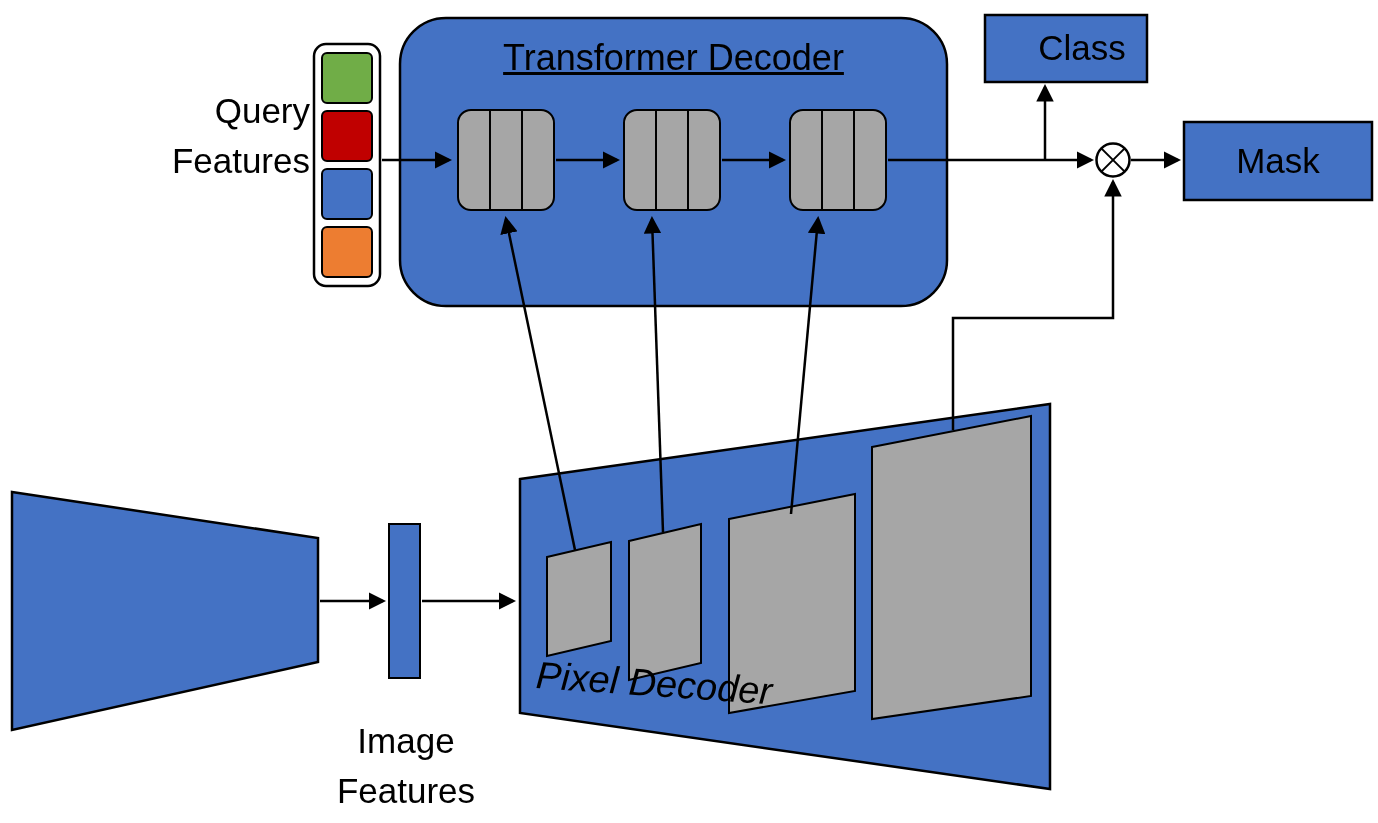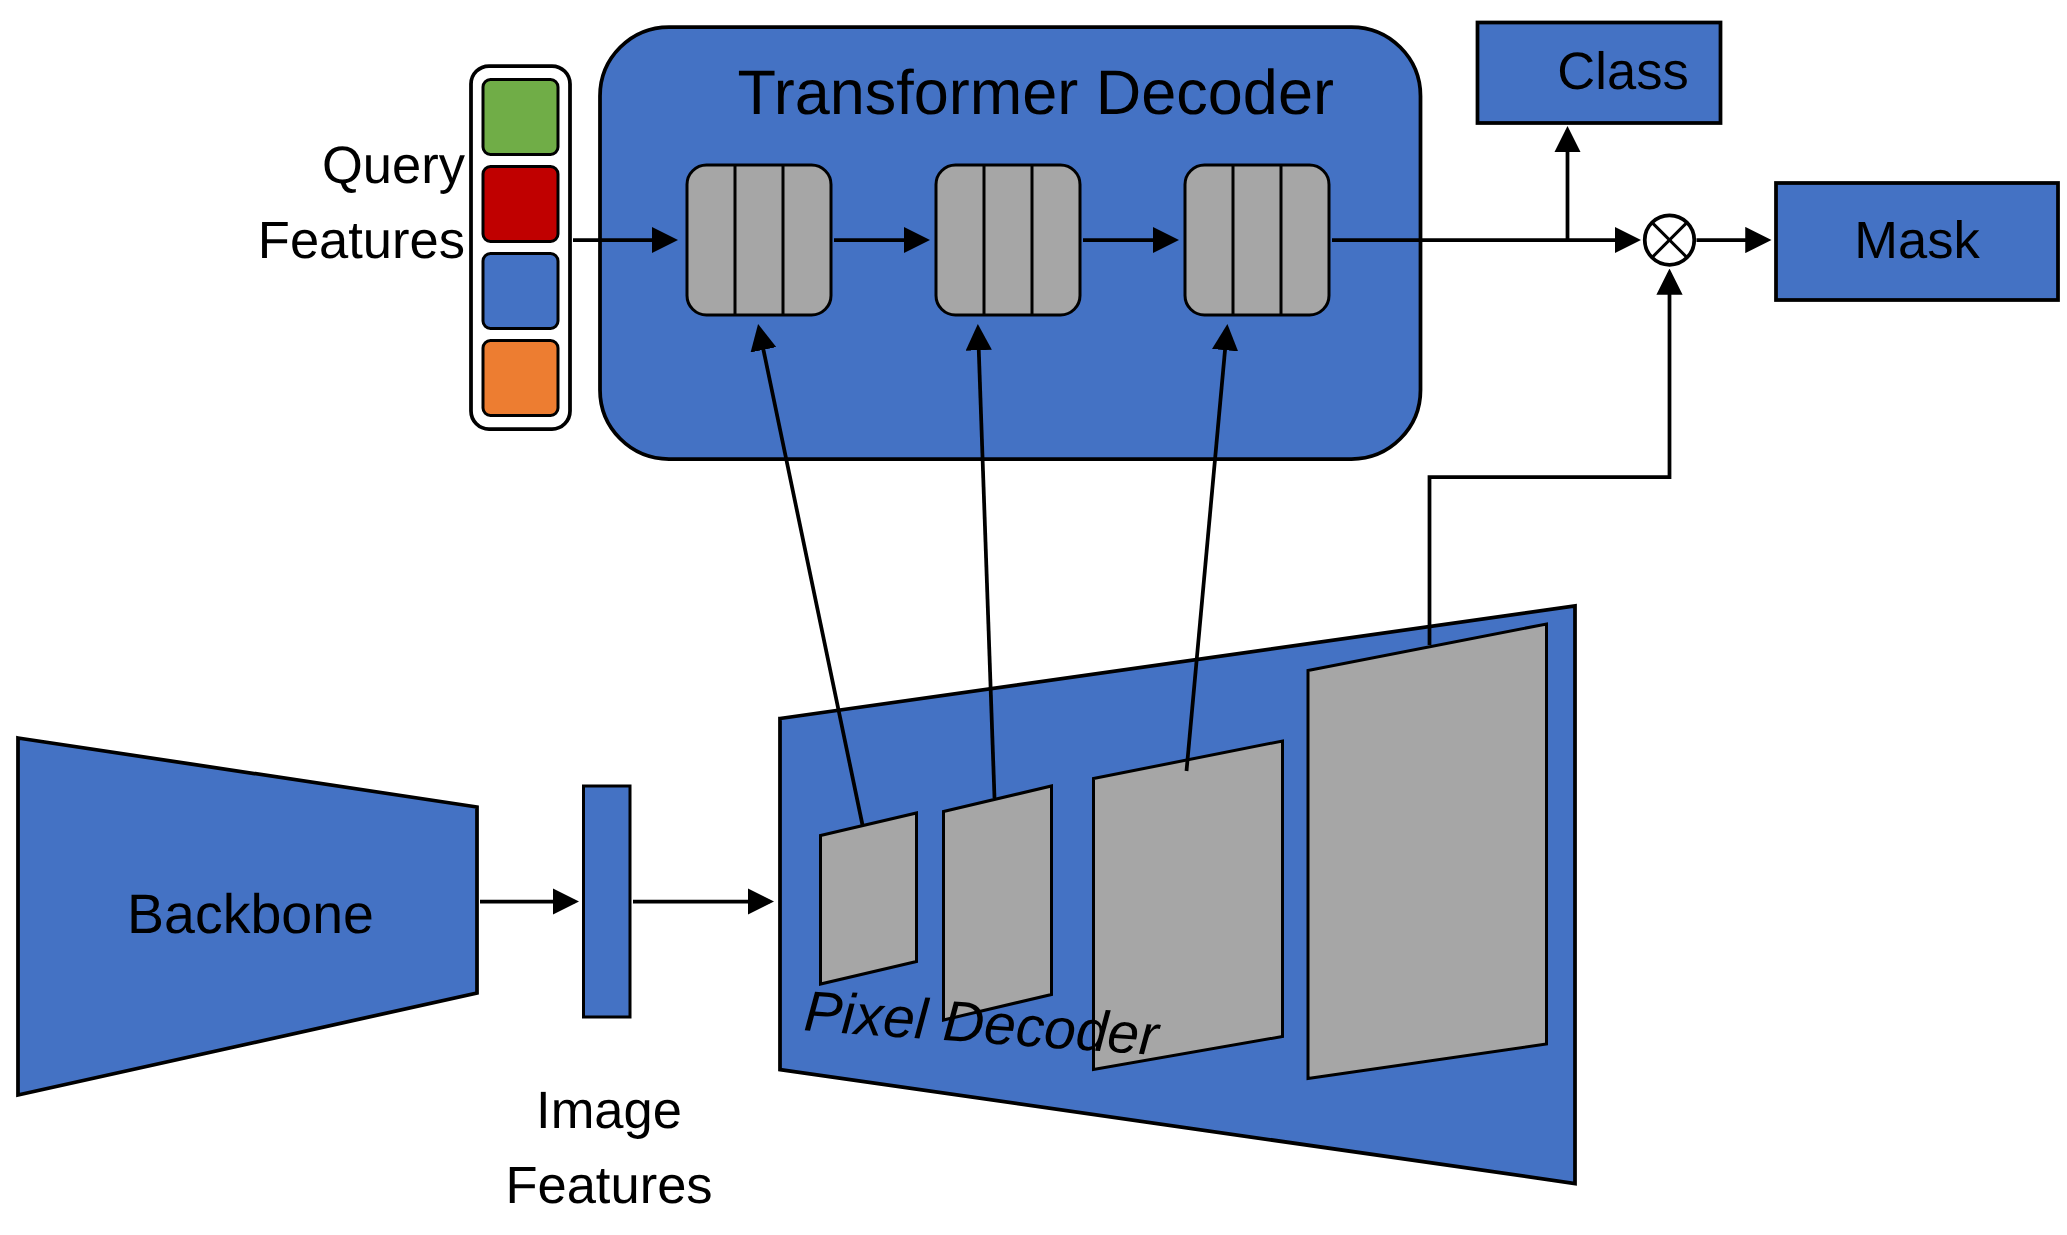--- a/index.html
+++ b/index.html
@@ -103,27 +103,26 @@
         <line x1="1124.4" y1="148.6" x2="1101.6" y2="171.4" class="ol sw2"></line>
       </g>
     </g>
   </svg>
 
   <div class="lbl" style="left:100px; top:86px; width:210px;text-align:right;">
     <div>Query</div>
     <div>Features</div>
   </div>
 
-  <div class="lbl" style="left:427px; top:32px; width:527px; font-size:42px;">Transformer Decoder</div>
+  <div class="lbl" style="left:410px; top:32px; width:527px; font-size:36px;text-decoration:underline;">Transformer Decoder</div>
 
   <div class="lbl boxlbl" style="left:985px; top:15px; width:162px; height:67px;margin-left:16px;">Class</div>
 
   <div class="lbl boxlbl" style="left:1184px; top:122px; width:188px; height:78px;text-align:right;">Mask</div>
 
-  <div class="lbl" style="left:22px; top:584px; width:290px; font-size:37px;">Backbone</div>
 
   <div class="lbl" style="left:316px; top:716px; width:180px;">
     <div>Image</div>
     <div>Features</div>
   </div>
 
   <div class="lbl italic" style="left:538px; top:648px; width:310px; font-size:38px; text-align:left; transform:rotate(4deg); transform-origin:left top;">Pixel Decoder</div>
 
 </div>
 

